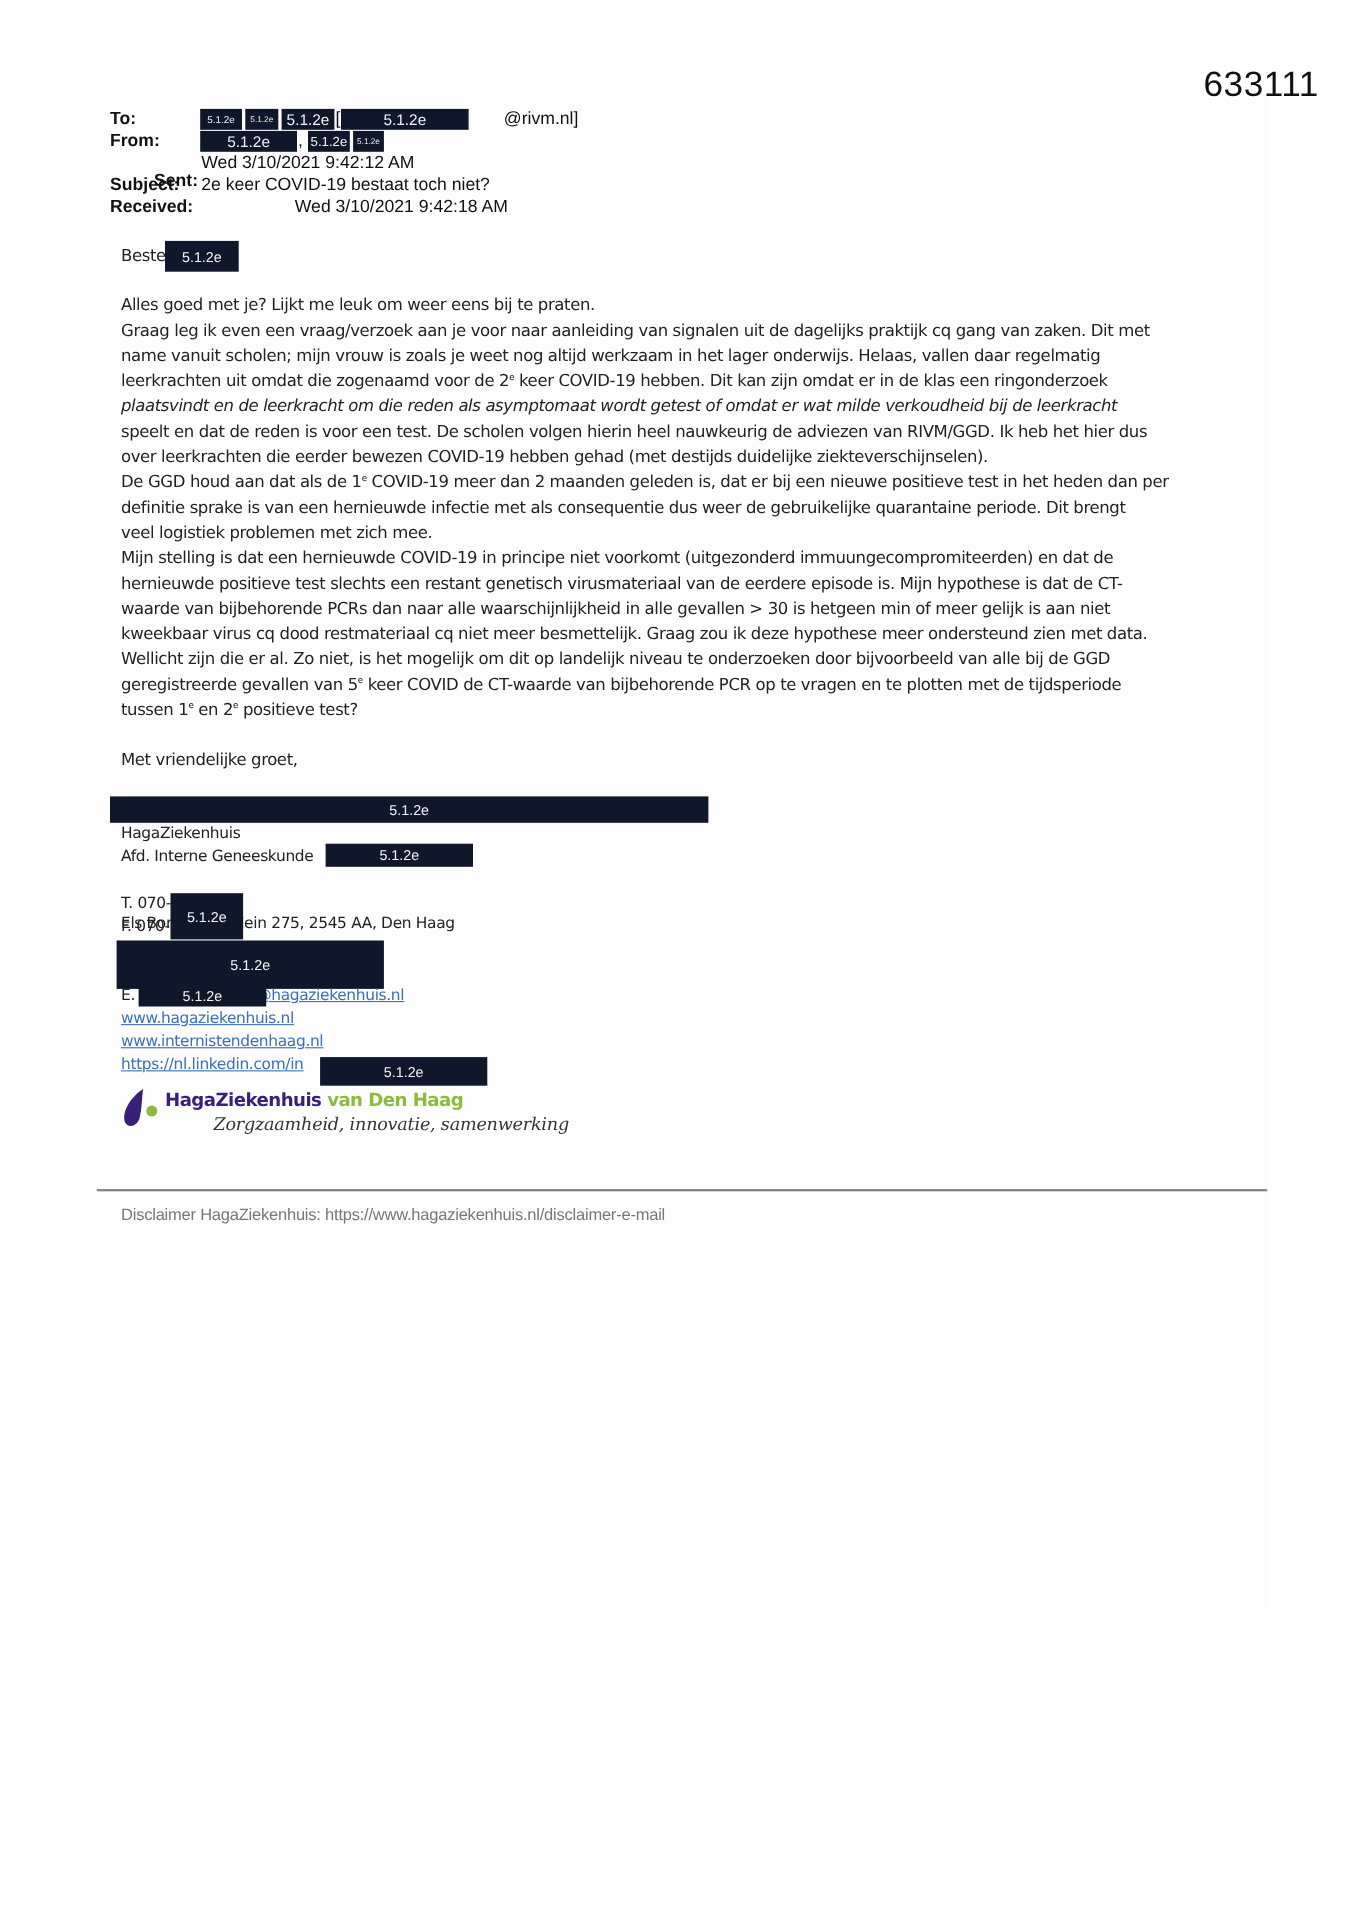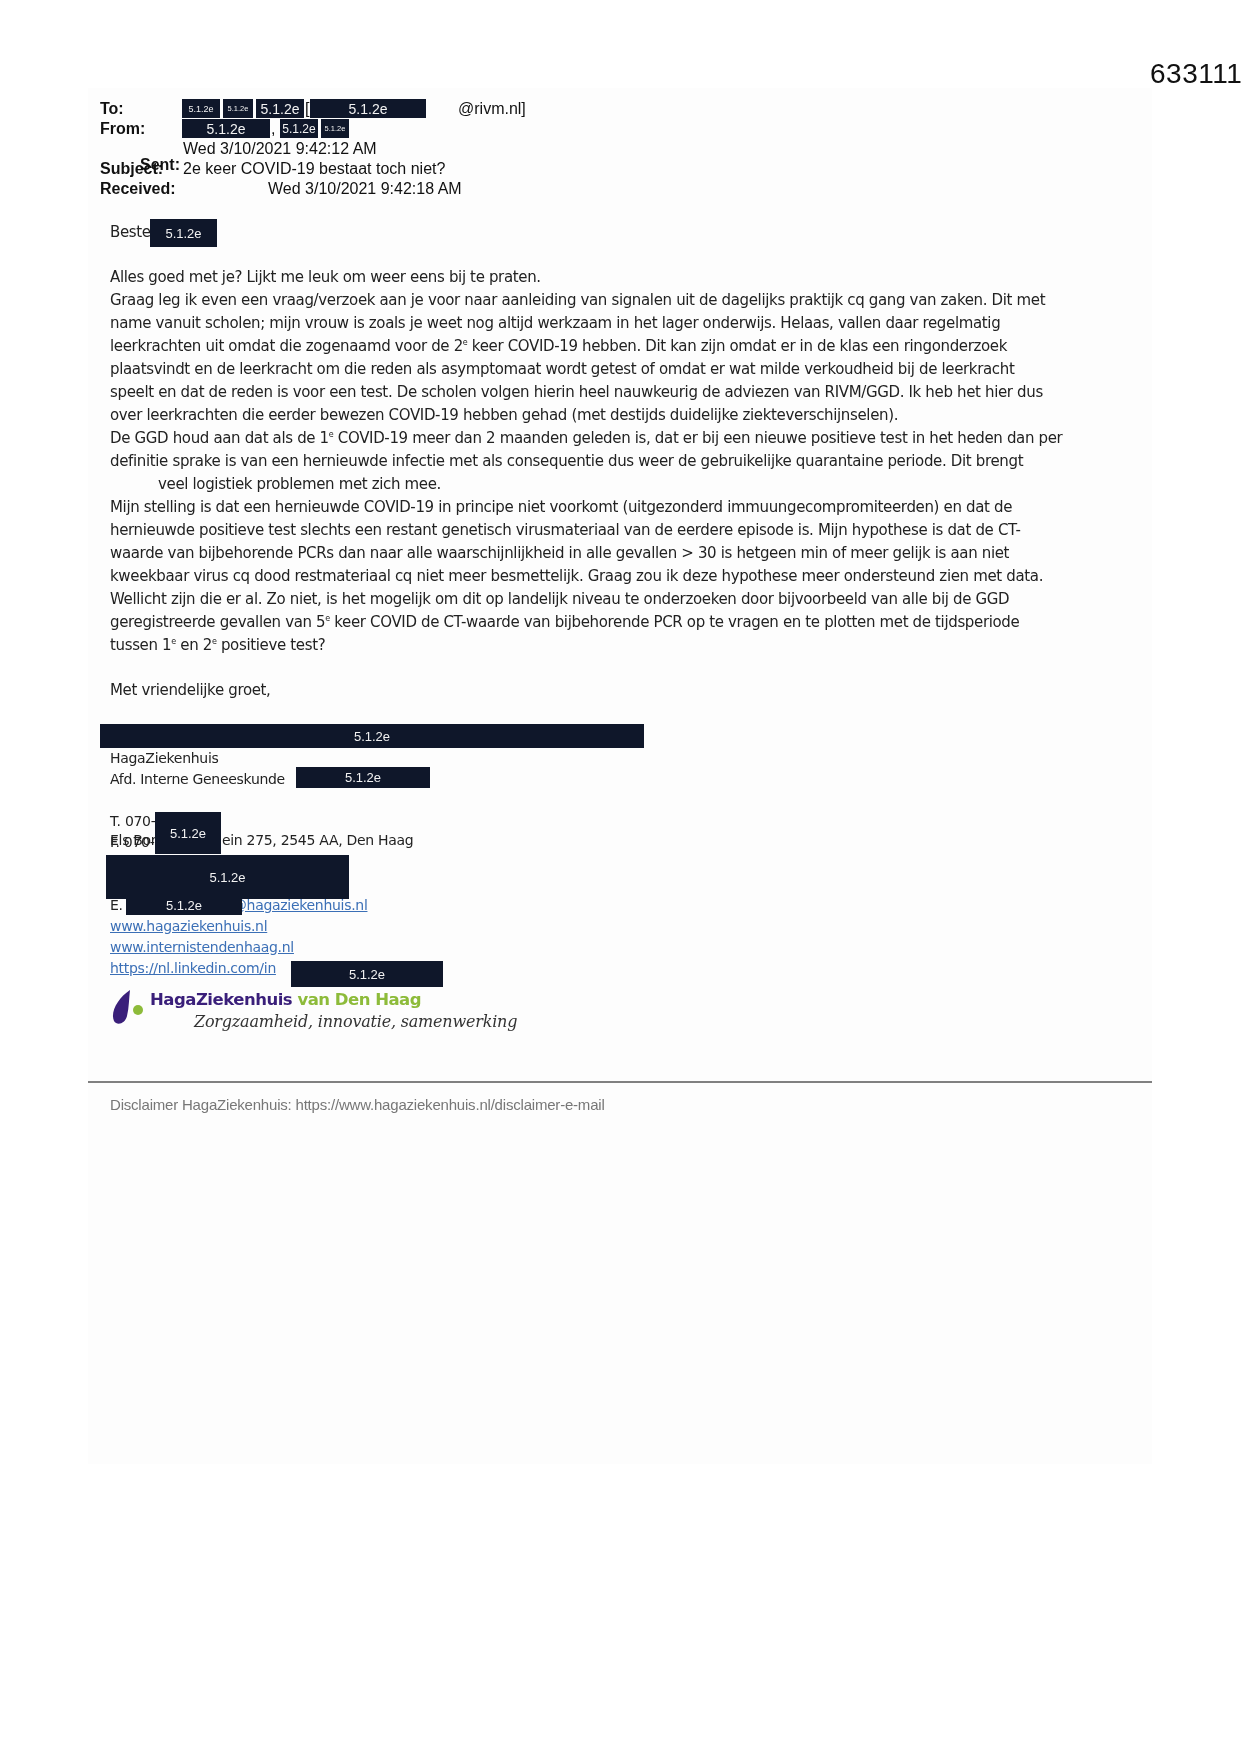--- a/index.html
+++ b/index.html
@@ -1,21 +1,21 @@
 <!DOCTYPE html>
 <html><head>
 <meta charset="utf-8">
 <style>
   html, body { margin: 0; padding: 0; }
   body {
     width: 1241px; height: 1754px; background: #ffffff; position: relative;
     overflow: hidden; font-family: "Liberation Sans", sans-serif; color: #111;
   }
   .doc-id {
-    position: absolute; left: 1150px; top: 58px; font-size: 28px; color: #111;
+    position: absolute; left: 1094px; top: 58px; font-size: 32px; color: #111;
     font-family: "Liberation Sans", sans-serif; letter-spacing: 0.5px;
   }
   .page-box {
     position: absolute; left: 88px; top: 88px; width: 1064px; height: 1376px;
     background: #fdfdfd;
   }
   .redact {
     position: absolute; background: #0f172a; color: #f2f2f2;
     font-family: "Liberation Sans", sans-serif; display: flex;
     align-items: center; justify-content: center; white-space: nowrap;
@@ -85,26 +85,26 @@
 <div class="hdr-label" style="left:100px; top:180px;">Received:</div>
 <div class="hdr-value" style="left:268px; top:180px;">Wed 3/10/2021 9:42:18 AM</div>
 
 <div class="body-text" style="top:223px;">Beste</div>
 <div class="redact" style="left:150px; top:219px; width:67px; height:28px; font-size:13px;">5.1.2e</div>
 
 <div class="body-text" style="top:268px;">Alles goed met je? Lijkt me leuk om weer eens bij te praten.</div>
 <div class="body-text" style="top:291px;">Graag leg ik even een vraag/verzoek aan je voor naar aanleiding van signalen uit de dagelijks praktijk cq gang van zaken. Dit met</div>
 <div class="body-text" style="top:314px;">name vanuit scholen; mijn vrouw is zoals je weet nog altijd werkzaam in het lager onderwijs. Helaas, vallen daar regelmatig</div>
 <div class="body-text" style="top:337px;"><span>leerkrachten uit omdat die zogenaamd voor de 2</span><sup>e</sup><span> keer COVID-19 hebben. Dit kan zijn omdat er in de klas een ringonderzoek</span></div>
-<div class="body-text" style="top:360px;">plaatsvindt en de leerkracht om die reden als asymptomaat wordt getest of omdat er wat milde verkoudheid bij de leerkracht</div>
+<div class="body-text" style="top:360px;font-style:italic;">plaatsvindt en de leerkracht om die reden als asymptomaat wordt getest of omdat er wat milde verkoudheid bij de leerkracht</div>
 <div class="body-text" style="top:383px;">speelt en dat de reden is voor een test. De scholen volgen hierin heel nauwkeurig de adviezen van RIVM/GGD.  Ik heb het hier dus</div>
 <div class="body-text" style="top:406px;">over leerkrachten die eerder bewezen COVID-19 hebben gehad (met destijds duidelijke ziekteverschijnselen).</div>
 <div class="body-text" style="top:429px;"><span>De GGD houd aan dat als de 1</span><sup>e</sup><span> COVID-19 meer dan 2 maanden geleden is, dat er bij een nieuwe positieve test in het heden dan per</span></div>
 <div class="body-text" style="top:452px;">definitie sprake is van een hernieuwde infectie met als consequentie dus weer de gebruikelijke quarantaine periode.  Dit brengt</div>
-<div class="body-text" style="top:475px;margin-left:48px;">veel logistiek problemen met zich mee.</div>
+<div class="body-text" style="top:475px;">veel logistiek problemen met zich mee.</div>
 <div class="body-text" style="top:498px;">Mijn stelling is dat een hernieuwde COVID-19 in principe niet voorkomt (uitgezonderd immuungecompromiteerden) en dat de</div>
 <div class="body-text" style="top:521px;">hernieuwde positieve test slechts een restant genetisch virusmateriaal van de eerdere episode is. Mijn hypothese is dat de CT-</div>
 <div class="body-text" style="top:544px;">waarde van bijbehorende PCRs dan naar alle waarschijnlijkheid in alle gevallen &gt; 30 is hetgeen min of meer gelijk is aan niet</div>
 <div class="body-text" style="top:567px;">kweekbaar virus cq dood restmateriaal cq niet meer besmettelijk. Graag zou ik deze hypothese meer ondersteund zien met data.</div>
 <div class="body-text" style="top:590px;">Wellicht zijn die er al. Zo niet, is het mogelijk om dit op landelijk niveau te onderzoeken door bijvoorbeeld van alle bij de GGD</div>
 <div class="body-text" style="top:613px;"><span>geregistreerde gevallen van 5</span><sup>e</sup><span> keer COVID de CT-waarde van bijbehorende PCR op te vragen en te plotten met de tijdsperiode</span></div>
 <div class="body-text" style="top:636px;"><span>tussen 1</span><sup>e</sup><span> en 2</span><sup>e</sup><span> positieve test?</span></div>
 
 <div class="body-text" style="top:681px;">Met vriendelijke groet,</div>
 

